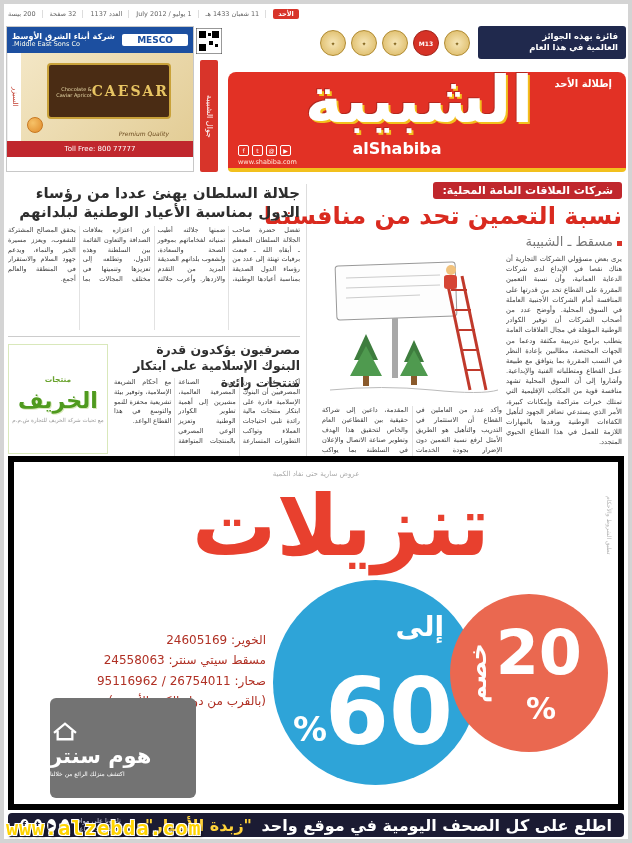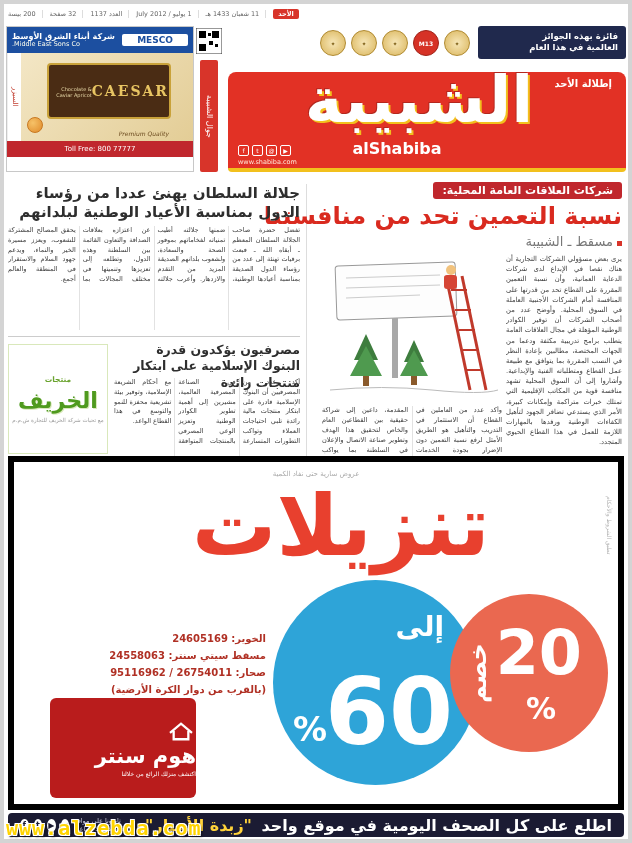--- a/index.html
+++ b/index.html
@@ -112,23 +112,23 @@
   .to-word{position:absolute;top:30px;right:34px;font-size:28px;font-weight:bold;}
   .big60{position:absolute;bottom:26px;left:52px;font-size:92px;font-weight:bold;line-height:1;direction:ltr;}
   .pct60{position:absolute;bottom:36px;left:20px;font-size:34px;font-weight:bold;}
   .circle-orange{position:absolute;left:436px;top:132px;width:158px;height:158px;border-radius:50%;
                  background:#ea6850;color:#fff;z-index:2;}
   .khasm{position:absolute;left:14px;top:50%;transform:translateY(-50%) rotate(180deg);
          writing-mode:vertical-rl;font-size:24px;font-weight:bold;}
   .big20{position:absolute;right:26px;top:28px;font-size:62px;font-weight:bold;line-height:1;direction:ltr;}
   .pct20{position:absolute;right:52px;bottom:26px;font-size:30px;font-weight:bold;}
   .contacts{position:absolute;left:56px;top:168px;width:196px;text-align:right;color:#b03024;
-            font-size:10px;font-weight:bold;line-height:1.7;}
-  .hc-logo{position:absolute;left:36px;top:236px;width:146px;height:100px;background:#b91c1c;
-           border-radius:6px;color:#fff;display:flex;flex-direction:column;align-items:flex-start;
+            font-size:12px;font-weight:normal;line-height:1.7;}
+  .hc-logo{position:absolute;left:36px;top:236px;width:146px;height:100px;background:#737373;
+           border-radius:6px;color:#fff;display:flex;flex-direction:column;align-items:flex-end;
            justify-content:center;gap:2px;}
   .hc-name{font-size:21px;font-weight:bold;letter-spacing:1px;}
   .hc-tag{font-size:6px;}
   .terms{position:absolute;right:5px;top:34px;writing-mode:vertical-rl;font-size:6px;color:#b5b5b5;}
 
   
   .bbar{position:absolute;left:4px;top:809px;width:616px;height:24px;background:#1b1b33;
         border-radius:4px;display:flex;align-items:center;justify-content:space-between;
         padding:0 12px;box-sizing:border-box;direction:rtl;}
   .bbar-text{color:#fff;font-size:16px;font-weight:bold;white-space:nowrap;}

